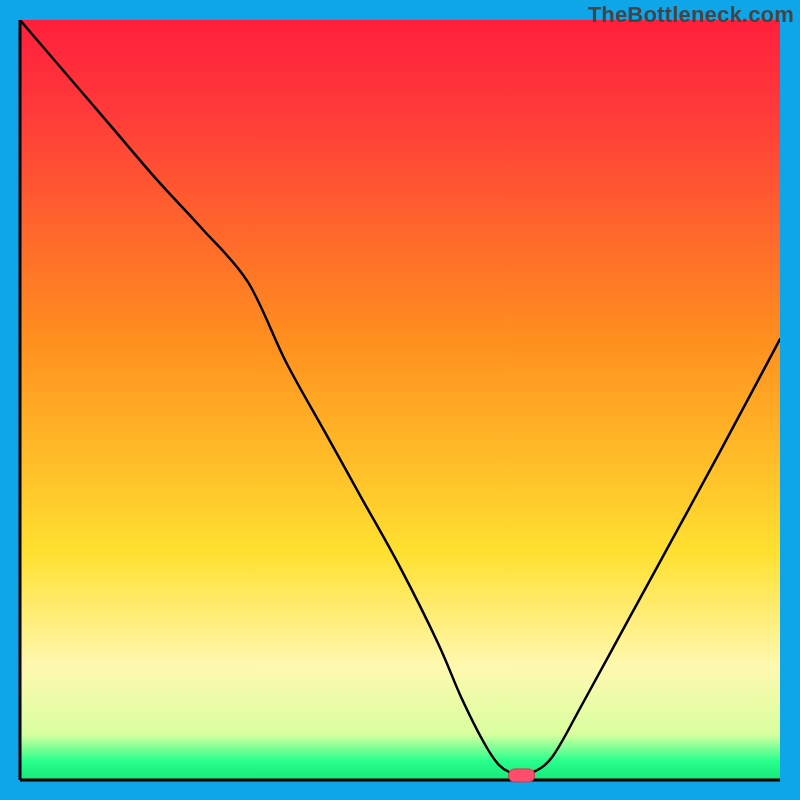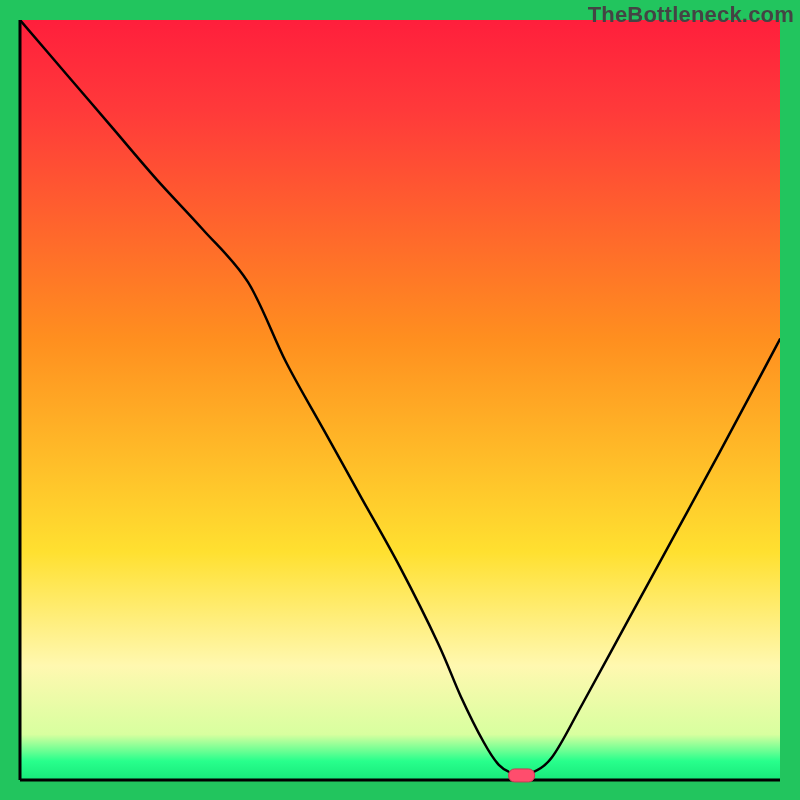--- a/index.html
+++ b/index.html
@@ -8,21 +8,21 @@
     width: 800px;
     height: 800px;
     overflow: hidden;
     background: #ffffff;
     font-family: Arial, Helvetica, sans-serif;
   }
   .stage {
     position: relative;
     width: 800px;
     height: 800px;
-    background: #22c55e;
+    background: #0ea5e9;
   }
   .watermark {
     position: absolute;
     top: 2px;
     right: 6px;
     font-size: 22px;
     font-weight: 600;
     color: #444444;
     z-index: 10;
     user-select: none;

